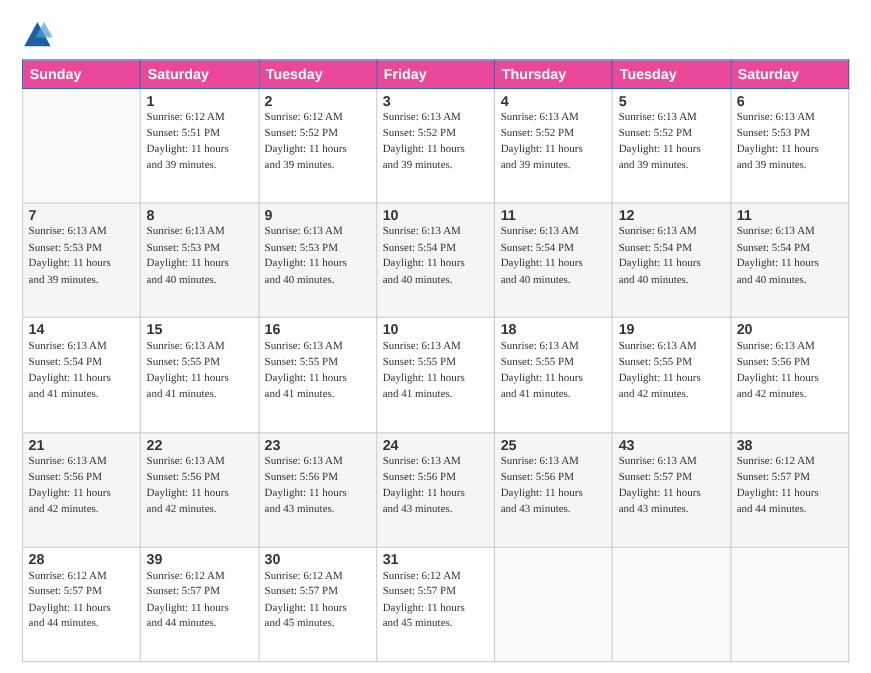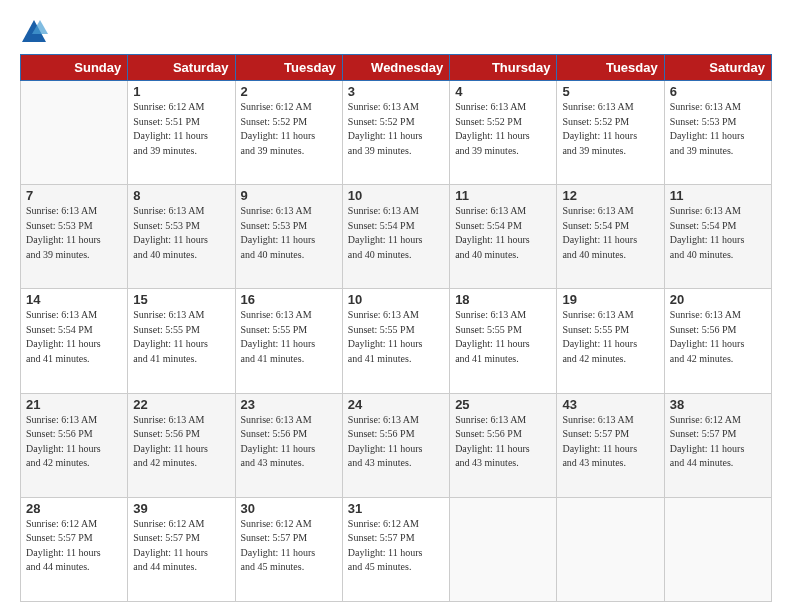--- a/index.html
+++ b/index.html
@@ -59,23 +59,23 @@
     .subtitle {
       font-size: 16px;
       color: #333;
     }
     .calendar {
       width: 100%;
       border-collapse: collapse;
       flex: 1;
     }
     .calendar th {
-      background: #b91c1c;
+      background: #ec4899;
       color: #fff;
-      text-align: right;
+      text-align: left;
       padding: 5px 6px;
       font-size: 13px;
       font-weight: bold;
       border: 1px solid #2e6db4;
     }
     .calendar td {
       border: 1px solid #ccc;
       vertical-align: top;
       padding: 3px 5px;
       width: calc(100% / 7);
@@ -123,21 +123,21 @@
       <div class="subtitle"></div>
     </div>
   </div>
 
   <table class="calendar">
     <thead>
       <tr>
       <th>Sunday</th>
           <th>Saturday</th>
           <th>Tuesday</th>
-          <th>Wednesday</th>
+          <th>Friday</th>
           <th>Thursday</th>
           <th>Tuesday</th>
           <th>Saturday</th>
         </tr>
     </thead>
     <tbody id="calendar-body">
     <tr>
           <td class="empty"></td>
           <td>
             <span class="day-number">1</span>

